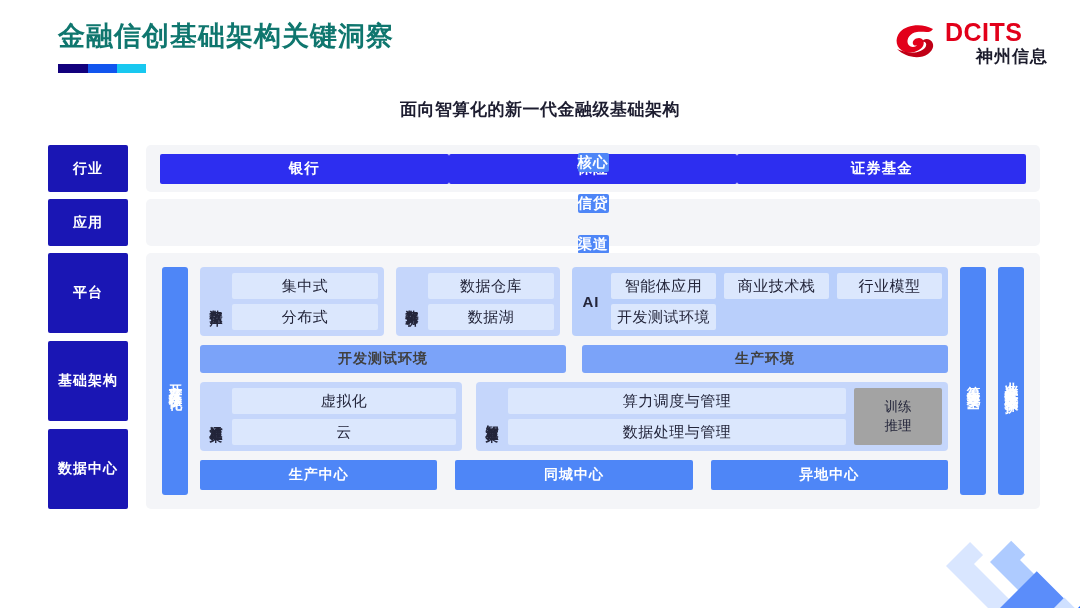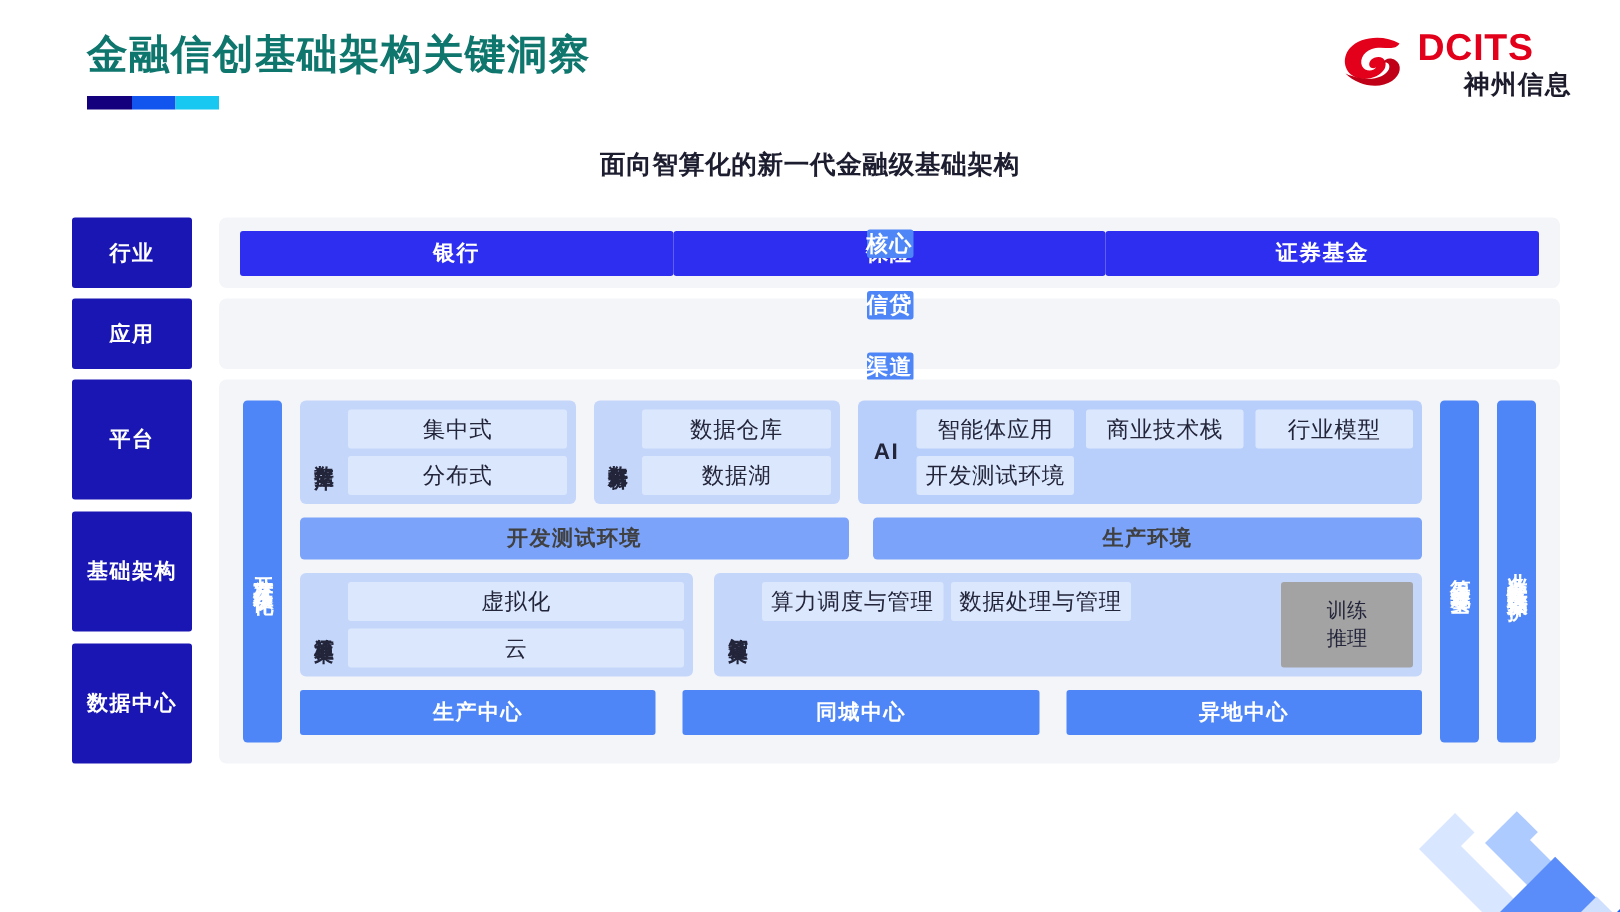--- a/index.html
+++ b/index.html
@@ -303,21 +303,21 @@
     align-items: center;
     justify-content: center;
     border-radius: 3px;
   }
 
   
   .fw-row { display: flex; gap: 14px; align-items: stretch; }
   .group-tong { flex: 0 0 250px; }
   .group-zhi { flex: 1; }
   .zhi-inner { flex: 1; display: flex; gap: 8px; }
-  .zhi-stack { flex: 1; display: flex; flex-direction: row; gap: 5px; }
+  .zhi-stack { flex: 1; display: flex; flex-direction: column; gap: 5px; }
   .train-box {
     flex: 0 0 88px;
     background: #a3a3a3;
     border-radius: 2px;
     display: flex;
     flex-direction: column;
     align-items: center;
     justify-content: center;
     font-size: 13.5px;
     color: #23253a;

